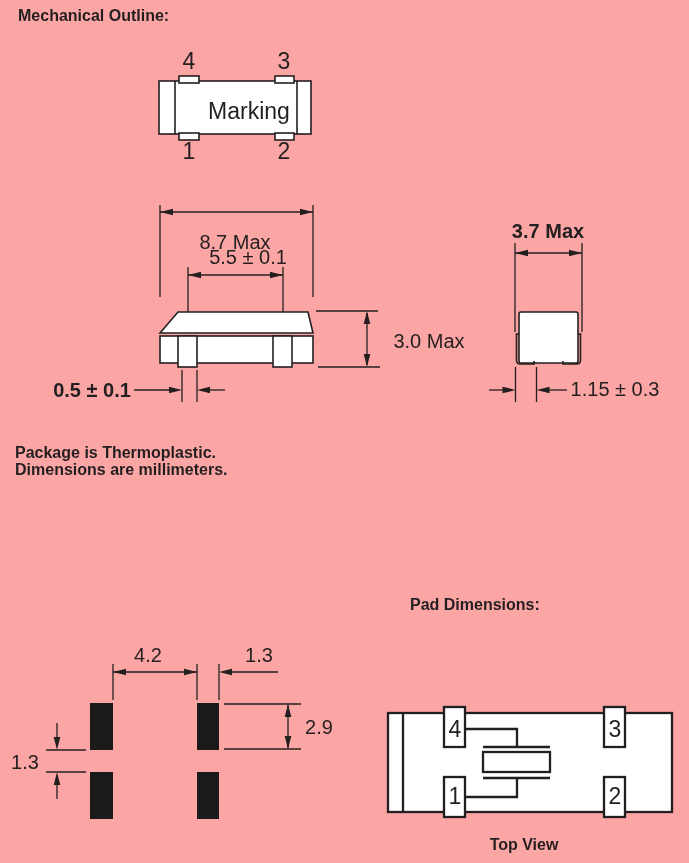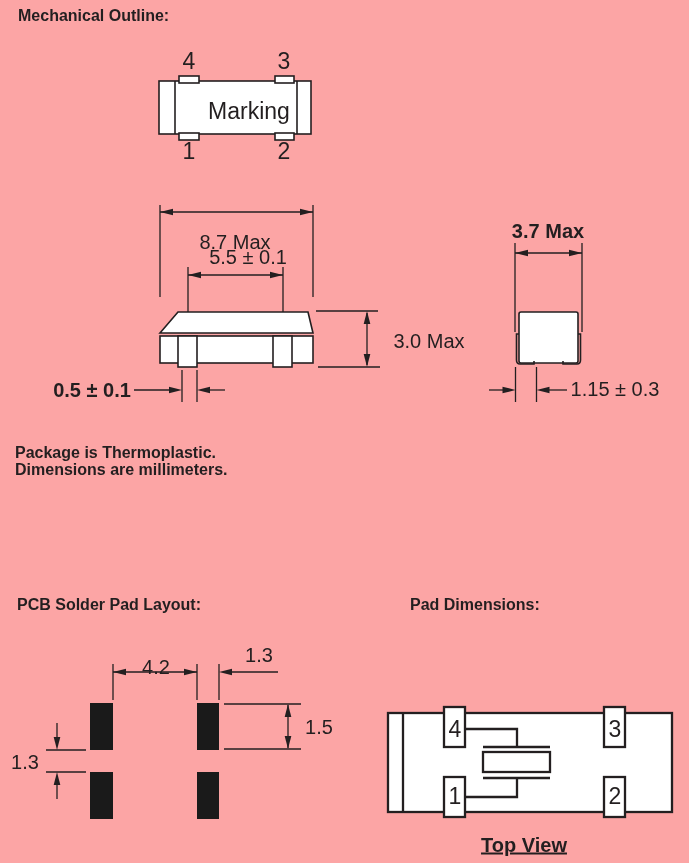--- a/index.html
+++ b/index.html
@@ -10,21 +10,21 @@
   .art { position:absolute; left:0; top:0; }
   .lbl {
     position:absolute; transform:translate(-50%,-50%);
     font-size:20px; white-space:nowrap; color:#231f20;
   }
   .big { font-size:23px; }
   .h {
     position:absolute; font-weight:bold; font-size:16px;
     white-space:nowrap; color:#231f20;
   }
-  .cap { transform:translate(-50%,-50%); font-weight:bold; font-size:20px;text-decoration:underline; }
+  .cap { transform:translate(-50%,-50%); font-weight:bold; font-size:16px; }
 </style>
 </head>
 <body>
 
 <div class="page">
 
   <svg class="art" width="689" height="863" viewBox="0 0 689 863">
 
     <g stroke="#231f20" stroke-width="1.6" fill="none">
       <rect x="159" y="81" width="152" height="53" fill="#ffffff"></rect>
@@ -138,41 +138,40 @@
       <rect x="444" y="707" width="21" height="40" fill="#ffffff"></rect>
       <rect x="604" y="707" width="21" height="40" fill="#ffffff"></rect>
       <rect x="444" y="777" width="21" height="40" fill="#ffffff"></rect>
       <rect x="604" y="777" width="21" height="40" fill="#ffffff"></rect>
     </g>
   </svg>
 
   <div class="h" style="left:18px; top:7px;">Mechanical Outline:</div>
   <div class="h" style="left:15px; top:444px;">Package is Thermoplastic.</div>
   <div class="h" style="left:15px; top:461px;text-align:right;">Dimensions are millimeters.</div>
-  <div class="h" style="left:17px; top:596px;">PCB Solder Pad Layout:</div>
   <div class="h" style="left:410px; top:596px;">Pad Dimensions:</div>
   <div class="h cap" style="left:524px; top:845px;">Top View</div>
 
   <div class="lbl big" style="left:189px; top:61px;">4</div>
   <div class="lbl big" style="left:284px; top:61px;">3</div>
   <div class="lbl big" style="left:189px; top:151px;">1</div>
   <div class="lbl big" style="left:284px; top:151px;">2</div>
   <div class="lbl big" style="left:249px; top:111px;">Marking</div>
 
   <div class="lbl" style="left:235px; top:196px;margin-top:46px;">8.7 Max</div>
   <div class="lbl" style="left:248px; top:257px;">5.5 ± 0.1</div>
   <div class="lbl" style="left:429px; top:341px;">3.0 Max</div>
   <div class="lbl" style="left:92px; top:390px;font-weight:bold;">0.5 ± 0.1</div>
 
   <div class="lbl" style="left:548px; top:231px;font-weight:bold;">3.7 Max</div>
   <div class="lbl" style="left:615px; top:389px;">1.15 ± 0.3</div>
 
-  <div class="lbl" style="left:156px; top:655px;margin-top:12px;">4.2</div>
+  <div class="lbl" style="left:148px; top:655px;">4.2</div>
   <div class="lbl" style="left:259px; top:655px;">1.3</div>
-  <div class="lbl" style="left:319px; top:727px;">1.5</div>
+  <div class="lbl" style="left:319px; top:727px;">2.9</div>
   <div class="lbl" style="left:25px; top:762px;">1.3</div>
 
   <div class="lbl big" style="left:455px; top:729px;">4</div>
   <div class="lbl big" style="left:615px; top:729px;">3</div>
   <div class="lbl big" style="left:455px; top:796px;">1</div>
   <div class="lbl big" style="left:615px; top:796px;">2</div>
 
 </div>
 
 </body></html>

